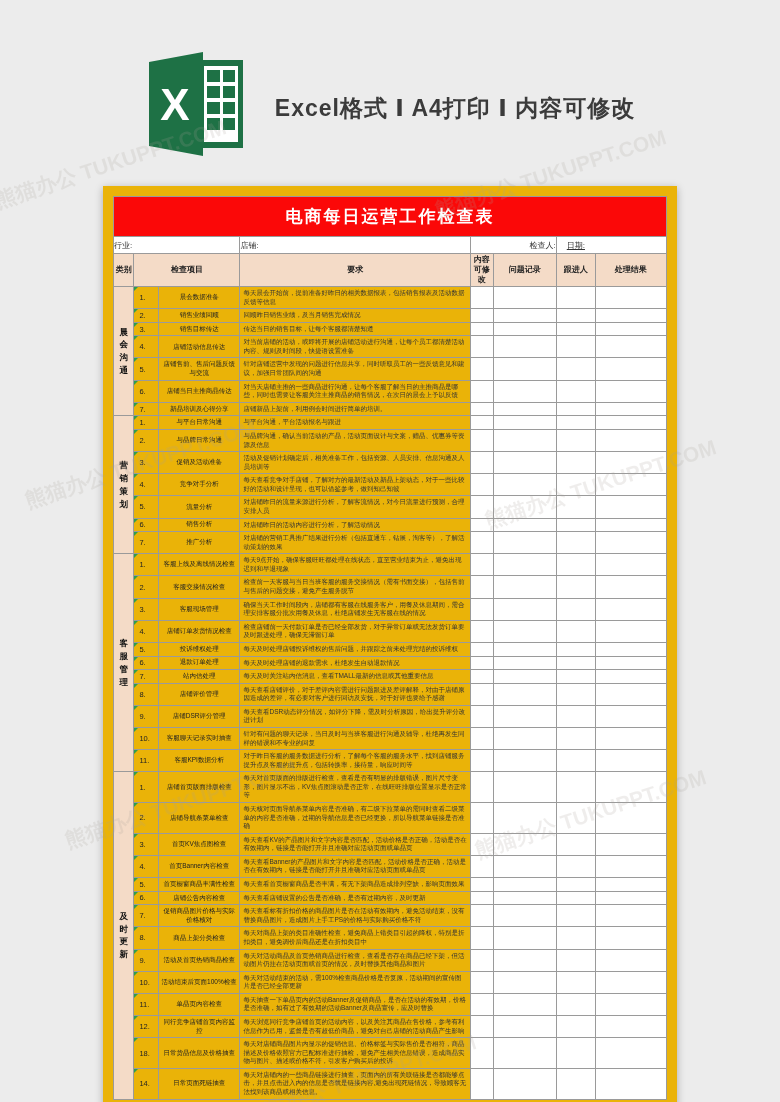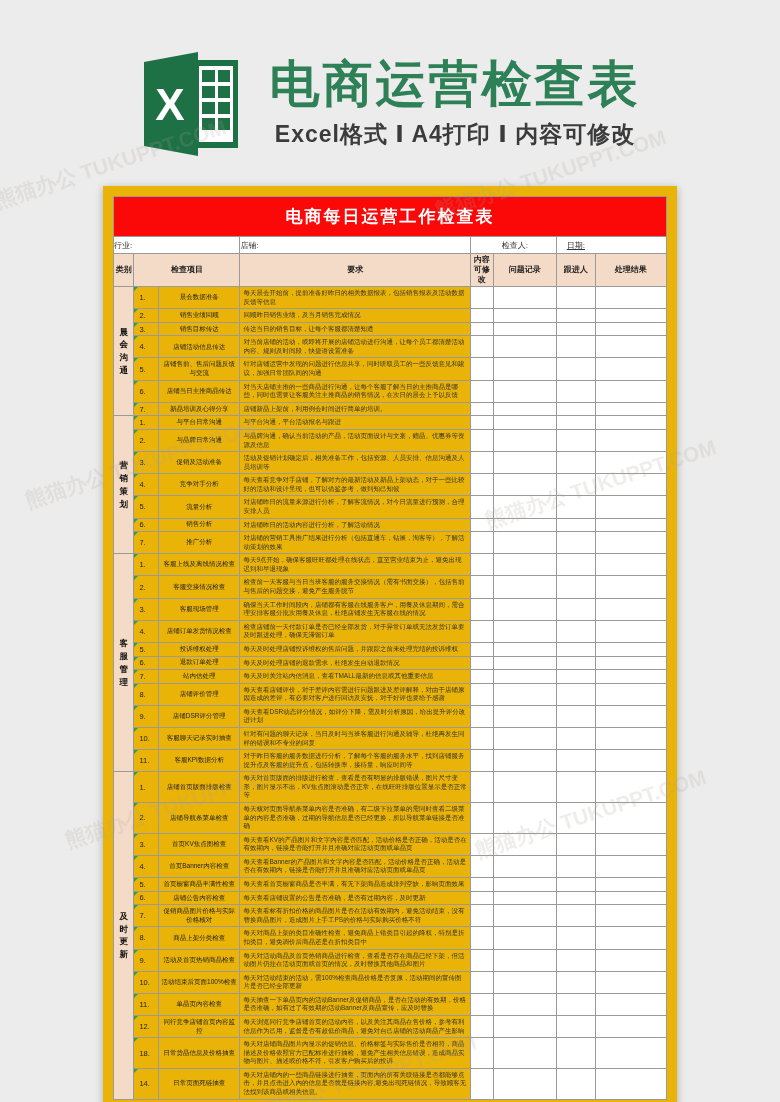--- a/index.html
+++ b/index.html
@@ -50,21 +50,21 @@
   table.sheet td,table.sheet th{
     border:1px solid var(--border-gray);
     overflow:hidden;
   }
   .banner{
     background:var(--banner-red);color:#fff;text-align:center;
     font-size:17px;font-weight:bold;height:40px;letter-spacing:2px;
   }
   .info-row td{height:17px;font-size:8px;color:#333;background:#fff;}
   .info-industry,.info-shop{}
-  .info-inspector{text-align:center;padding-left:3px;margin-left:48px;}
+  .info-inspector{text-align:right;padding-left:3px;margin-left:48px;}
   .info-date{text-align:left;padding-left:10px;text-decoration:underline;}
   .head-row th{
     background:var(--header-peach);font-size:8px;font-weight:bold;
     color:#222;height:26px;text-align:center;word-break:break-all;
     line-height:1.25;padding:1px;
   }
   td.cat{
     background:var(--header-peach);font-weight:bold;font-size:8.5px;
     text-align:center;vertical-align:middle;word-break:break-all;
     line-height:1.5;padding:2px 5px;color:#111;margin-left:40px;
@@ -113,21 +113,20 @@
           <rect x="78" y="36" width="12" height="12"></rect>
         <rect x="62" y="52" width="13" height="12"></rect>
           <rect x="78" y="52" width="12" height="12"></rect>
         <rect x="62" y="68" width="13" height="12"></rect>
           <rect x="78" y="68" width="12" height="12"></rect>
       </g>
       <polygon points="58,2 4,12 4,96 58,106" fill="#1e7145"></polygon>
       <text x="30" y="70" text-anchor="middle" font-size="44" font-weight="bold" fill="#ffffff" font-family="Liberation Sans, DejaVu Sans, sans-serif">X</text>
     </svg>
     <div class="title-block">
-      <div class="page-title">电商运营检查表</div>
       <div class="page-subtitle">Excel格式 Ⅰ A4打印 Ⅰ 内容可修改</div>
     </div>
   </div>
 
   <div class="card">
     <table class="sheet">
       <colgroup>
         <col style="width:20px">
           <col style="width:24px">
           <col style="width:80px">

